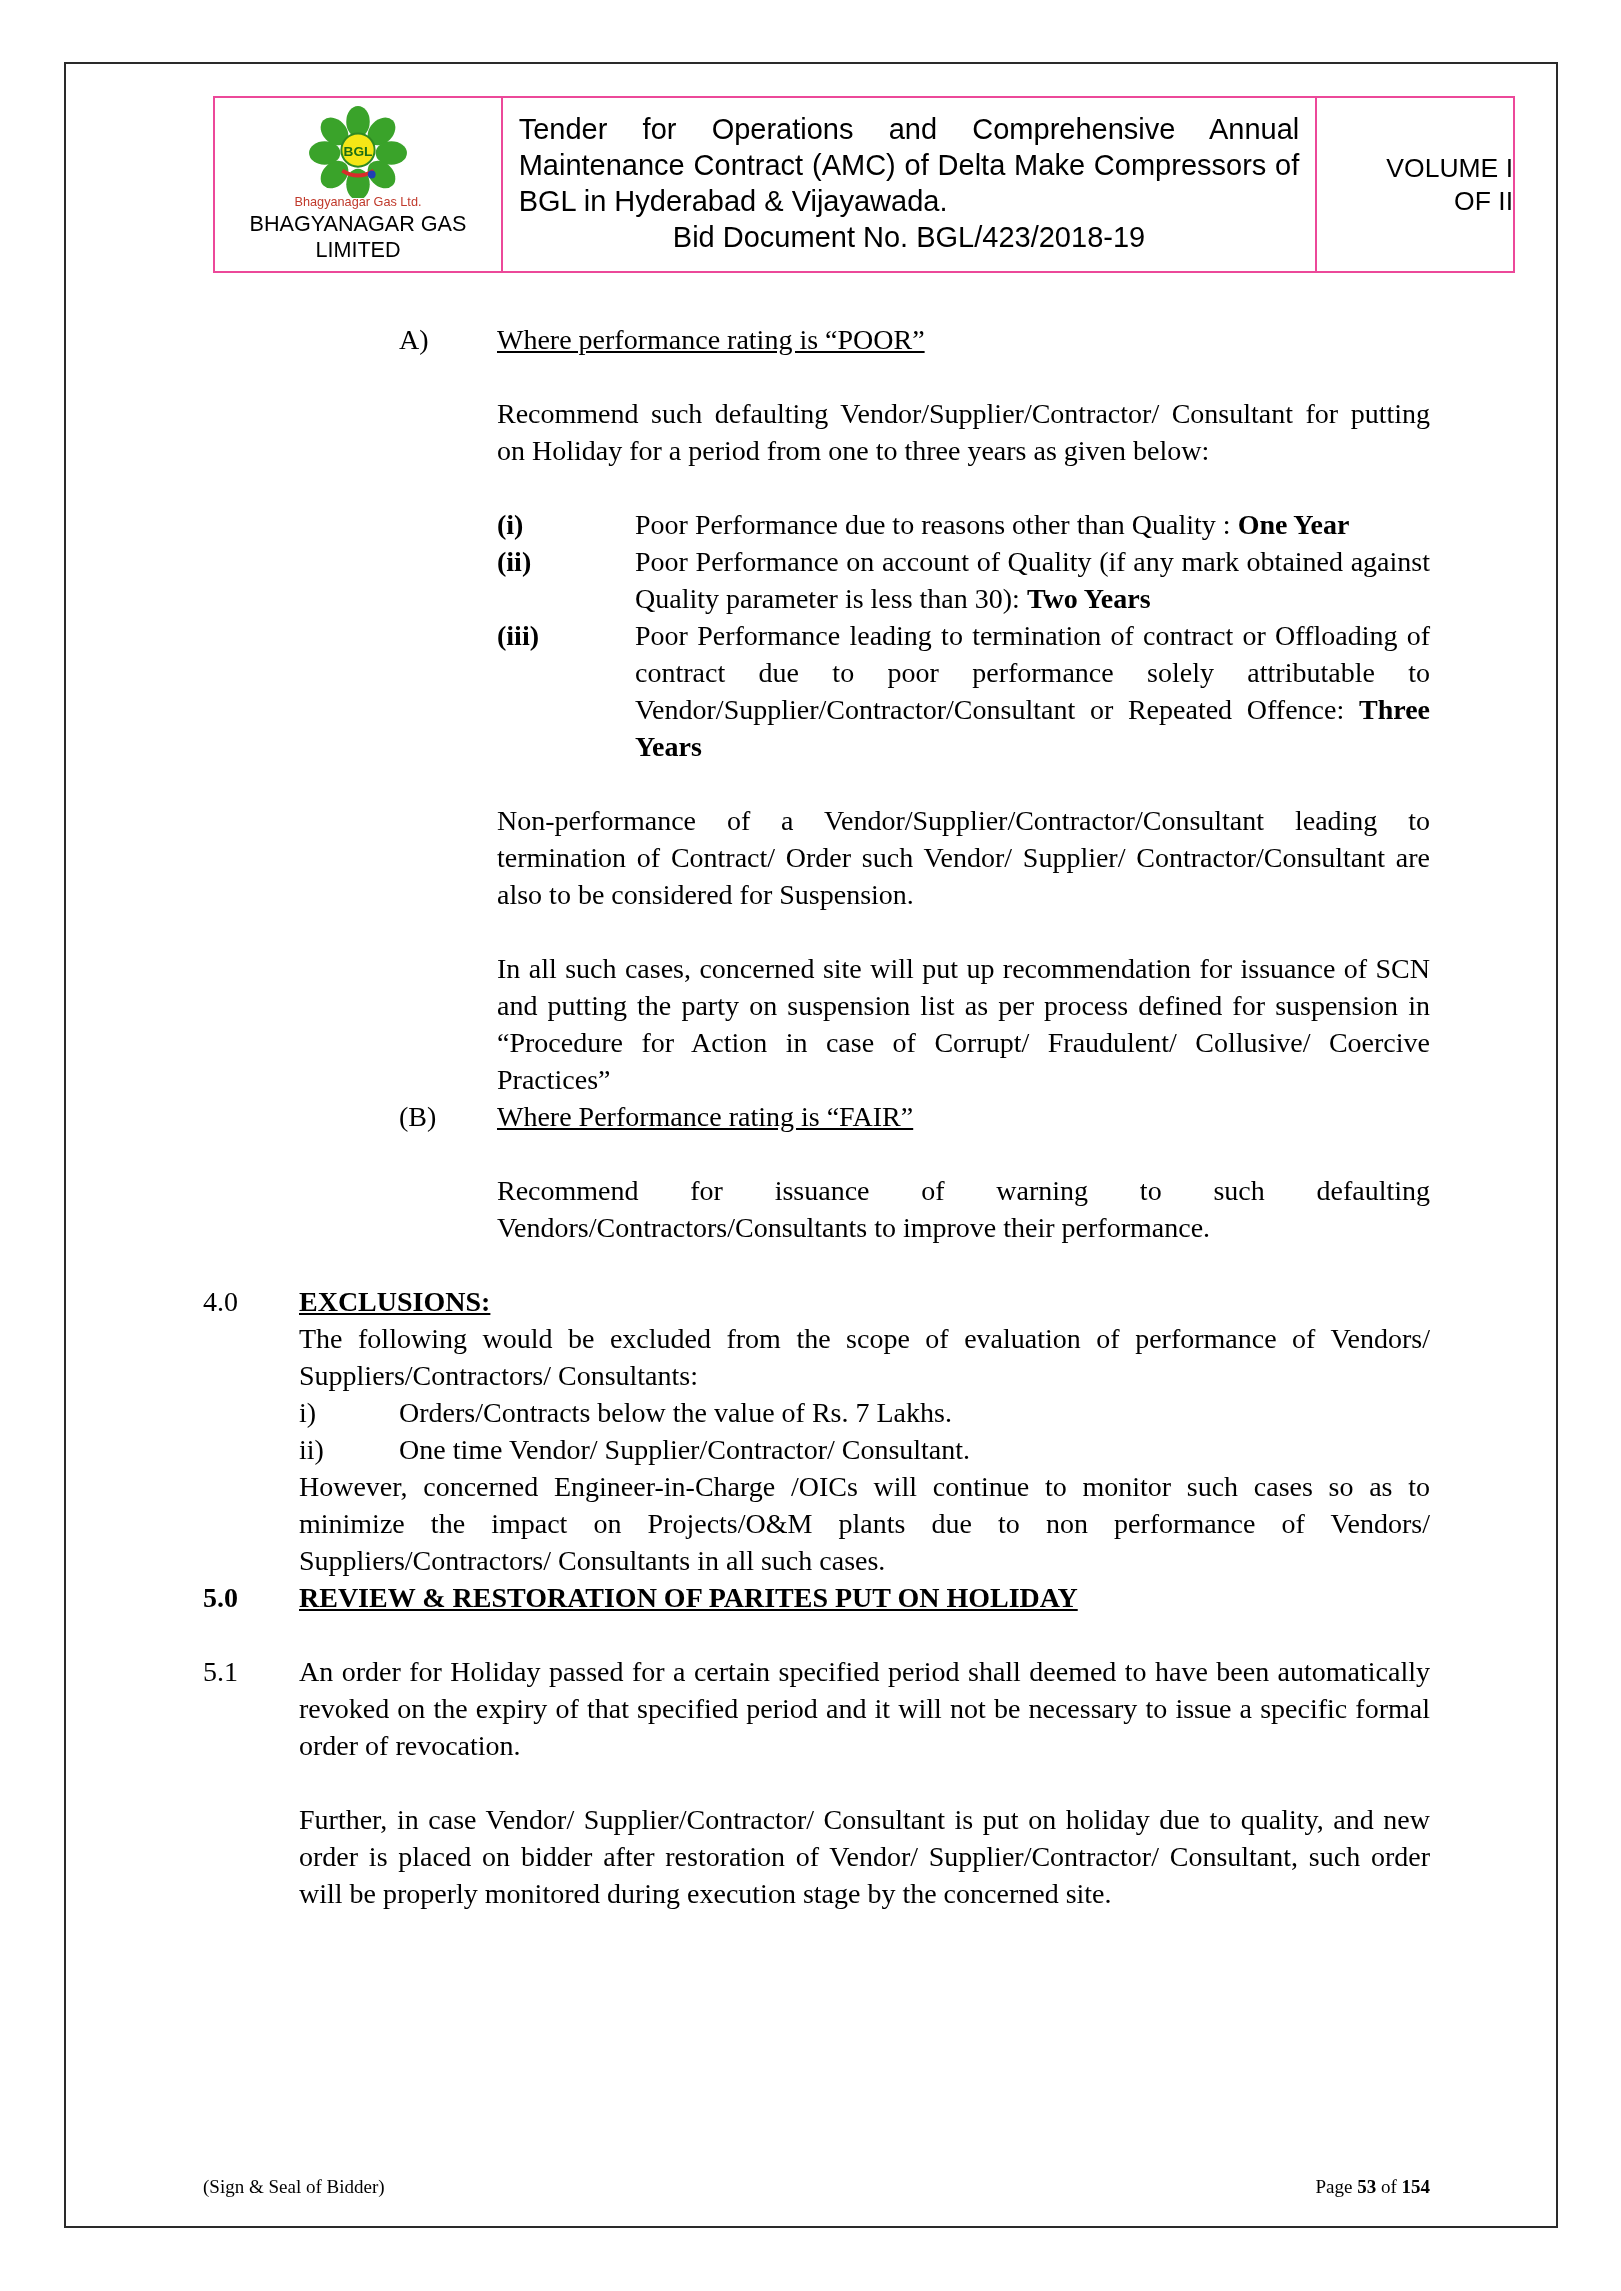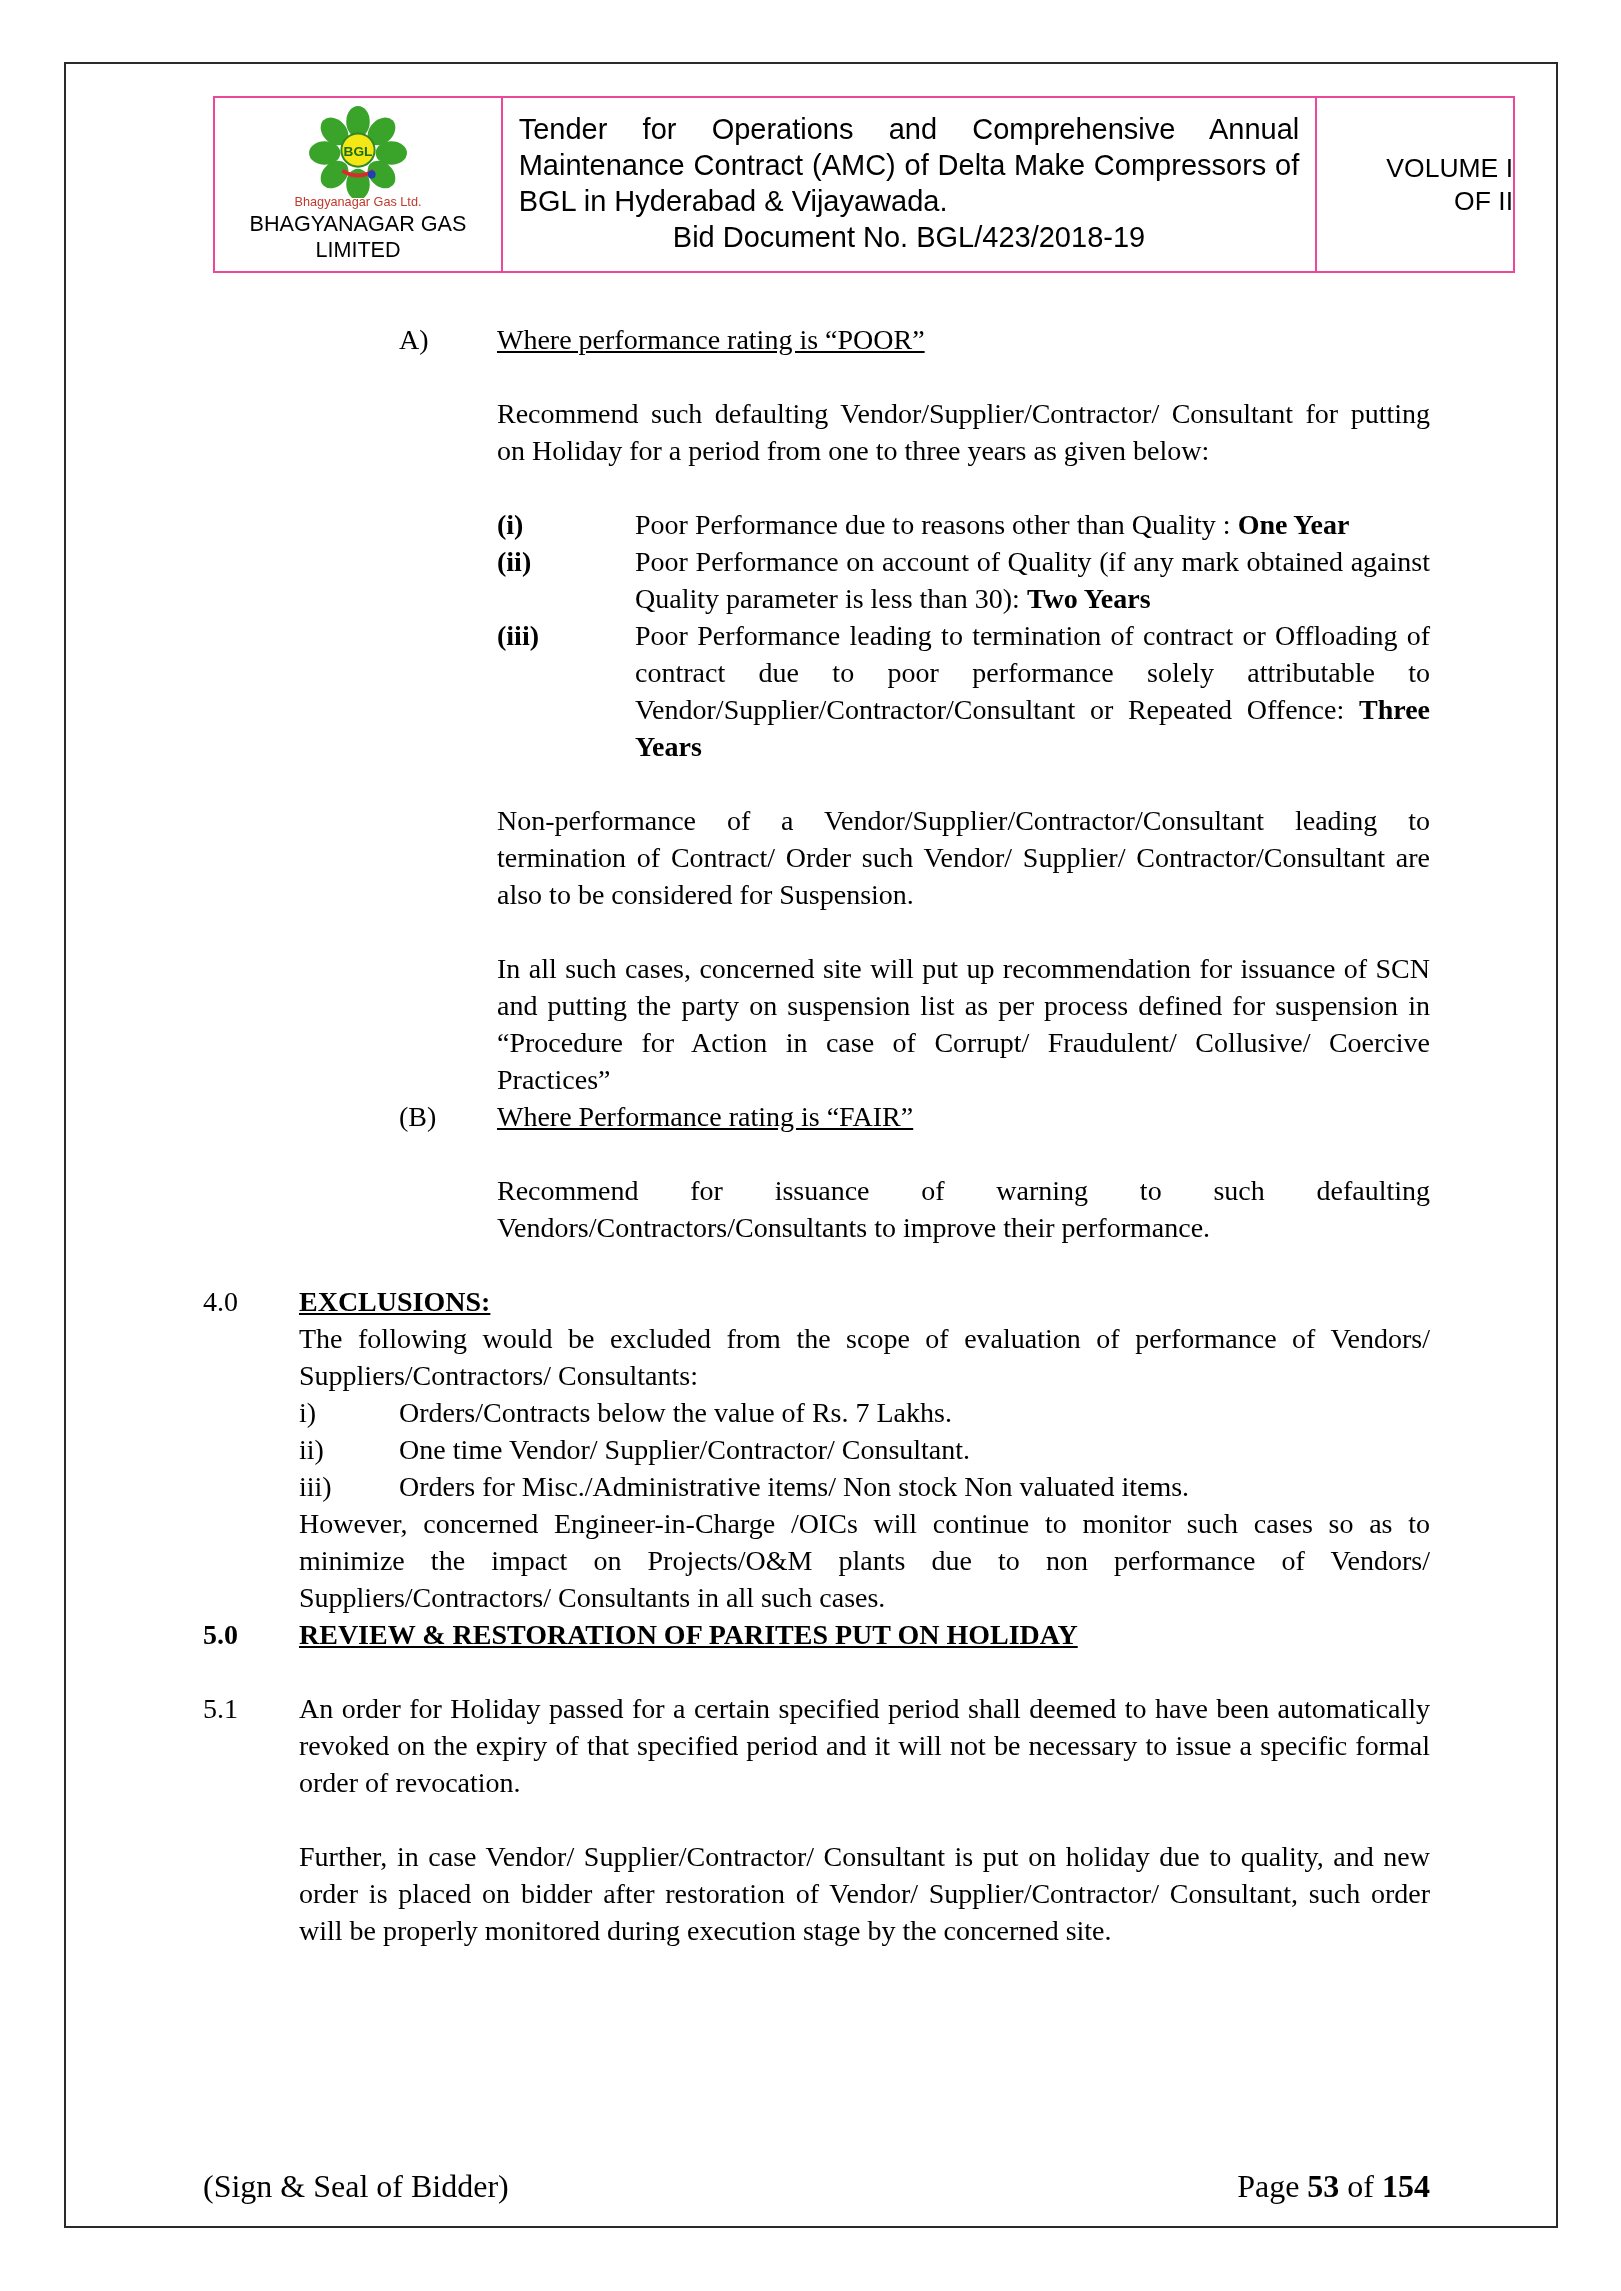--- a/index.html
+++ b/index.html
@@ -63,21 +63,21 @@
   .sec-num { width:96px; flex:0 0 96px; }
   .sec-body { flex:1; }
   .sec-para { margin-left:96px; width:1131px; }
   .li-label { width:100px; flex:0 0 100px; }
   .li-text { flex:1; }
 
   
   .footer {
     position:absolute; left:137px; top:2105px; width:1227px;
     display:flex; justify-content:space-between;
-    font-size:32px; line-height:35px;
+    font-size:19px; line-height:35px;
   }
 </style>
 </head>
 <body>
 
 <div class="page-border">
 
   <table class="header-table">
     <tbody>
         <tr>
@@ -156,24 +156,20 @@
     <div class="sec-para just">The following would be excluded from the scope of evaluation of performance of Vendors/ Suppliers/Contractors/ Consultants:</div>
     <div>
       <div class="row sec-para">
         <span class="li-label">i)</span>
         <span class="li-text">Orders/Contracts below the value of Rs. 7 Lakhs.</span>
       </div>
       <div class="row sec-para">
         <span class="li-label">ii)</span>
         <span class="li-text">One time Vendor/ Supplier/Contractor/ Consultant.</span>
       </div>
-      <div class="row sec-para">
-        <span class="li-label">iii)</span>
-        <span class="li-text">Orders for Misc./Administrative items/ Non stock Non valuated items.</span>
-      </div>
     </div>
     <div class="sec-para just">However, concerned Engineer-in-Charge /OICs will continue to monitor such cases so as to minimize the impact on Projects/O&amp;M plants due to non performance of Vendors/ Suppliers/Contractors/ Consultants in all such cases.</div>
 
     <div class="row">
       <span class="sec-num b">5.0</span>
       <span class="sec-body b u">REVIEW &amp; RESTORATION OF PARITES PUT ON HOLIDAY</span>
     </div>
 
     <div class="row gap">
       <span class="sec-num">5.1</span>

